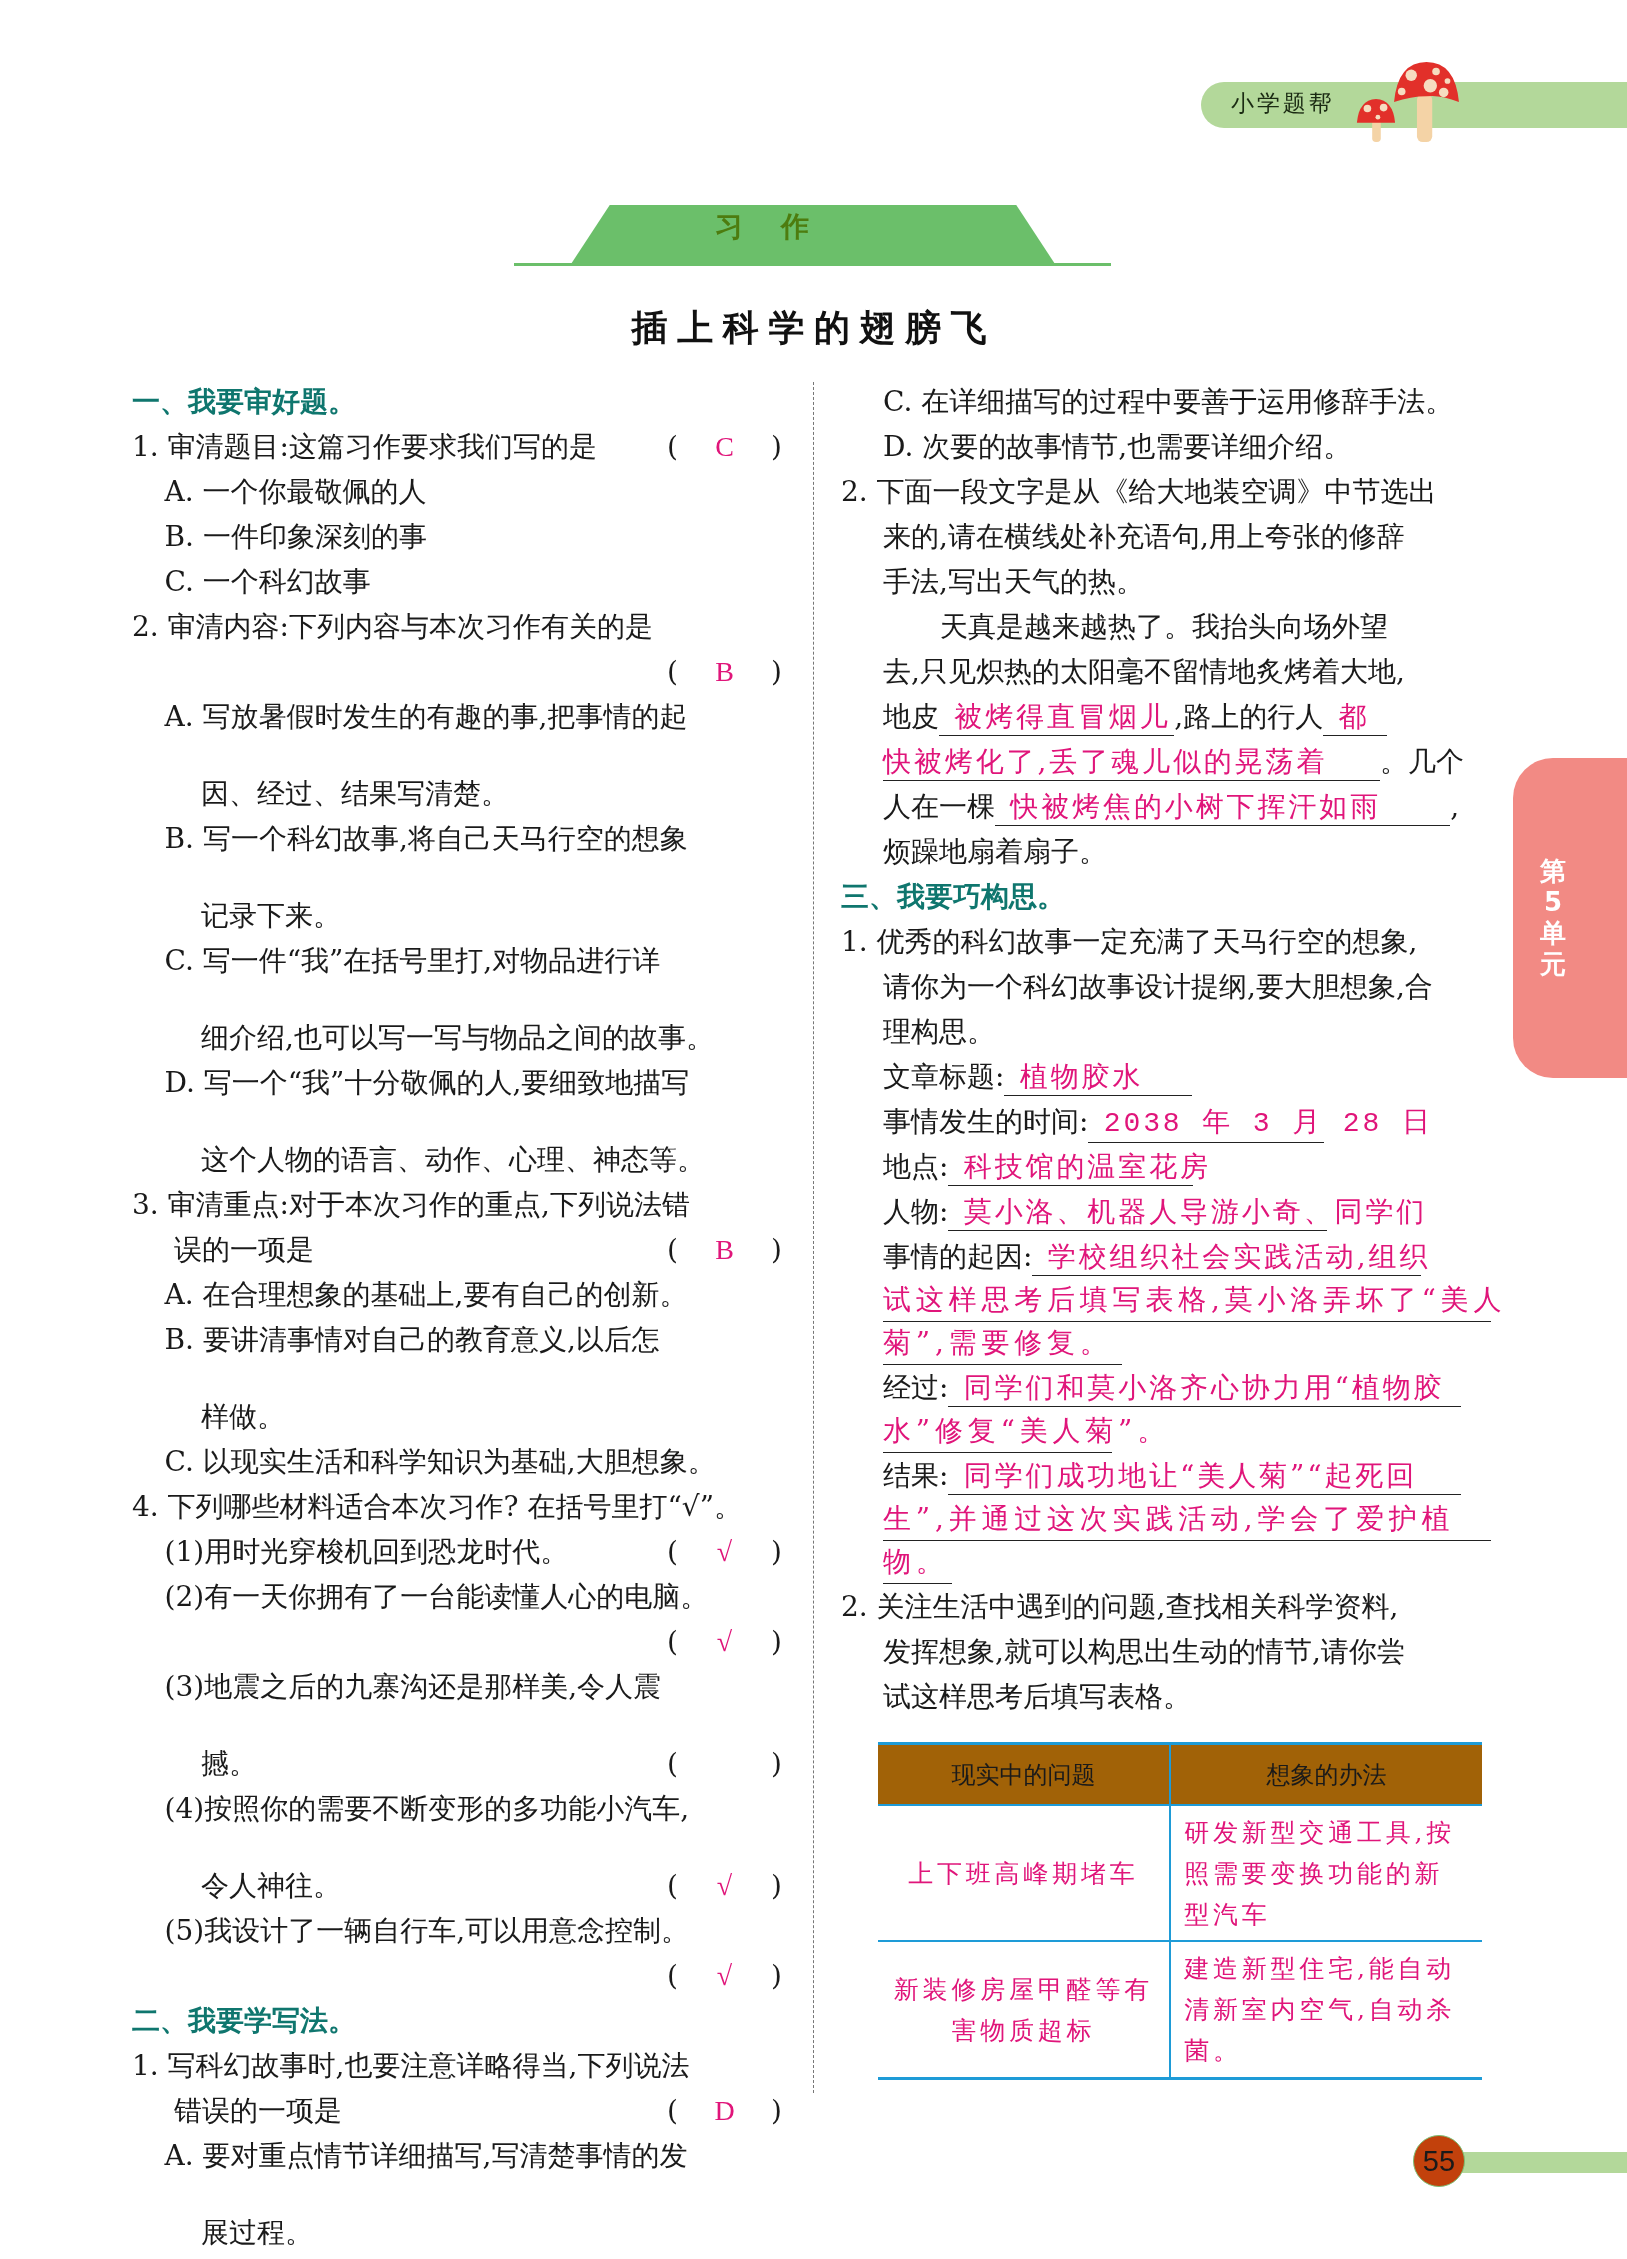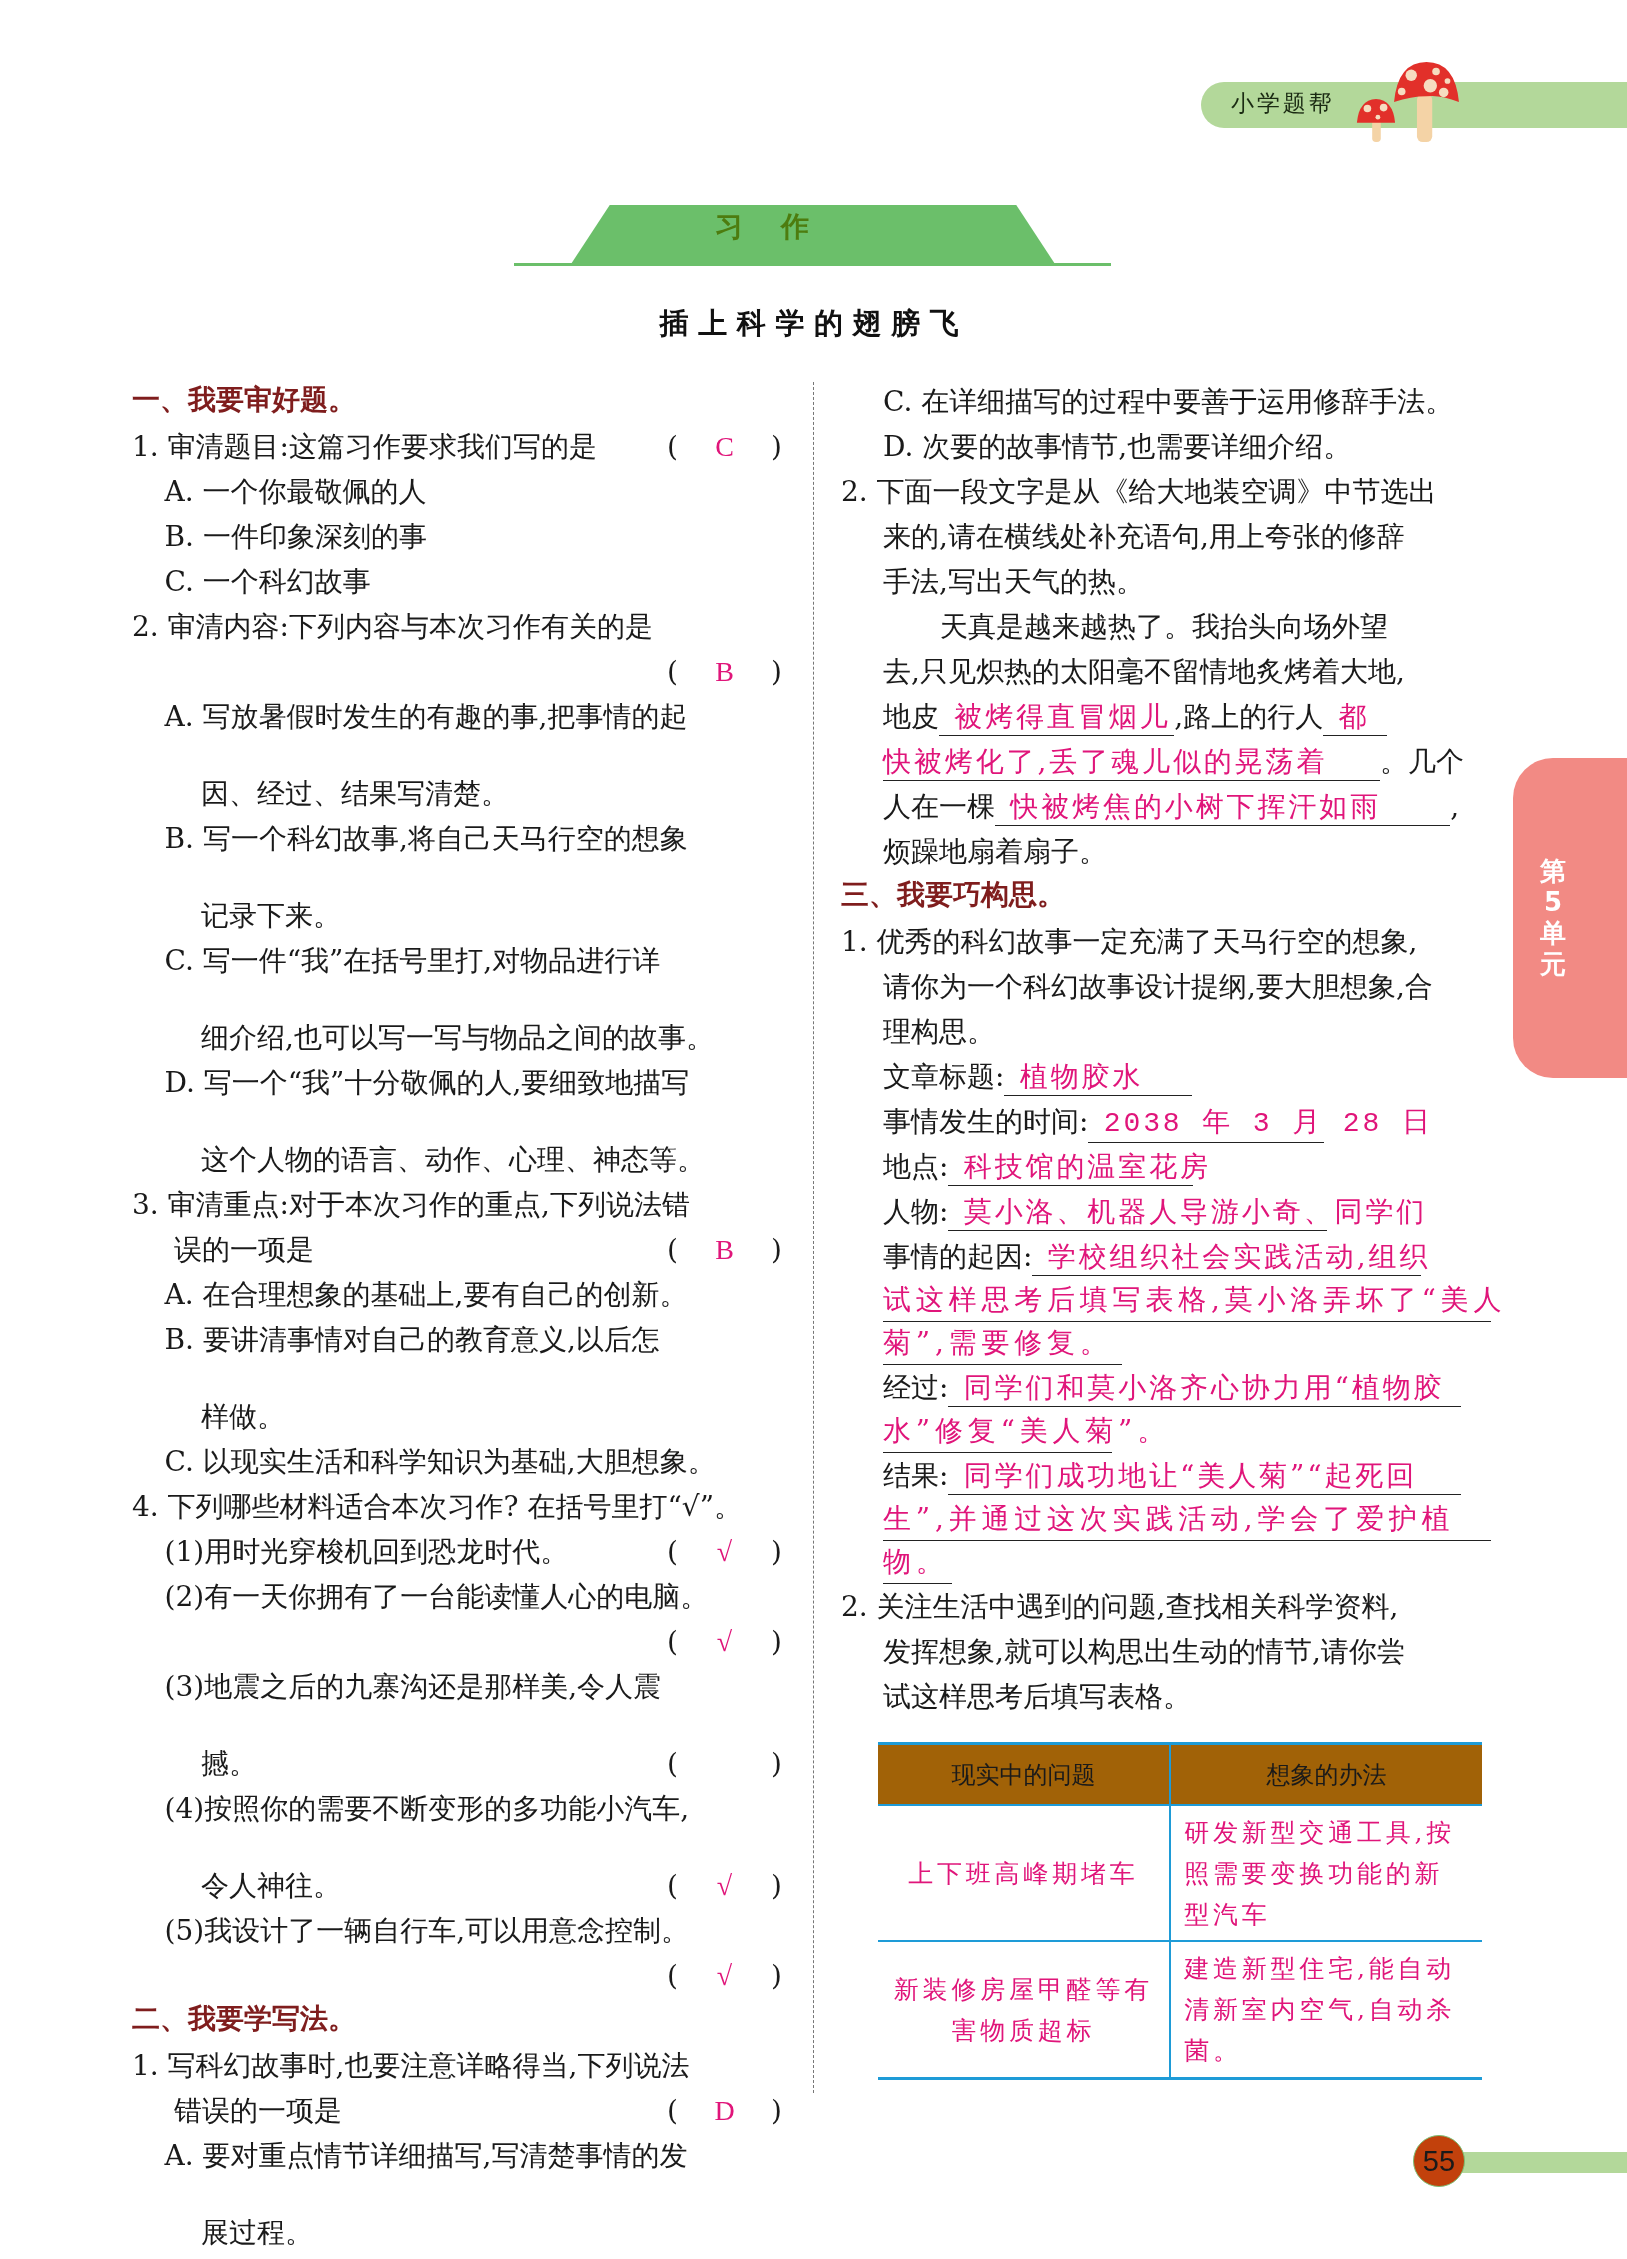--- a/index.html
+++ b/index.html
@@ -28,31 +28,31 @@
     clip-path: polygon(8% 0, 92% 0, 100% 100%, 0 100%);
     border-radius: 19px 19px 0 0;
   }
   .title-tab-text {
     position: absolute; left: 539px; top: 208px; width: 484px; text-align: center;
     font-size: 28px; font-weight: bold; color: #4d7c0f; letter-spacing: 38px;
     font-family: "DejaVu Sans", sans-serif;
   }
   .subtitle {
     position: absolute; left: 0; top: 304px; width: 1628px; text-align: center;
-    font-size: 29px; font-weight: bold; letter-spacing: 9.6px; color: #111;
+    font-size: 36px; font-weight: bold; letter-spacing: 9.6px; color: #111;
   }
   
   .col { position: absolute; top: 379px; font-size: 28px; line-height: 45px; }
   .col-left { left: 132px; width: 650px; }
   .col-right { left: 841px; width: 650px; }
   .divider {
     position: absolute; left: 813px; top: 382px; height: 1711px; width: 0;
     border-left: 1.9px dashed #777;
   }
-  .sec { color: #7f1d1d; font-family: Liberation Mono, monospace; font-weight: bold; font-size: 28px; }
+  .sec { color: #0f766e; font-family: Liberation Serif, serif; font-weight: bold; font-size: 28px; }
   .line { white-space: nowrap; position: relative; }
   .ind1 { padding-left: 32.5px; }
   .ind2 { padding-left: 69px; margin-top: 32px; }
   .ind3 { padding-left: 42px; }
   .paren {
     position: absolute; right: 0; top: 0; width: 115px; display: flex; justify-content: space-between;
   }
   .ans { color: #e0157a; font-family: "Liberation Serif", serif; }
   .blank {
     display: inline-block; border-bottom: 1.9px solid #222; color: #e0157a;

